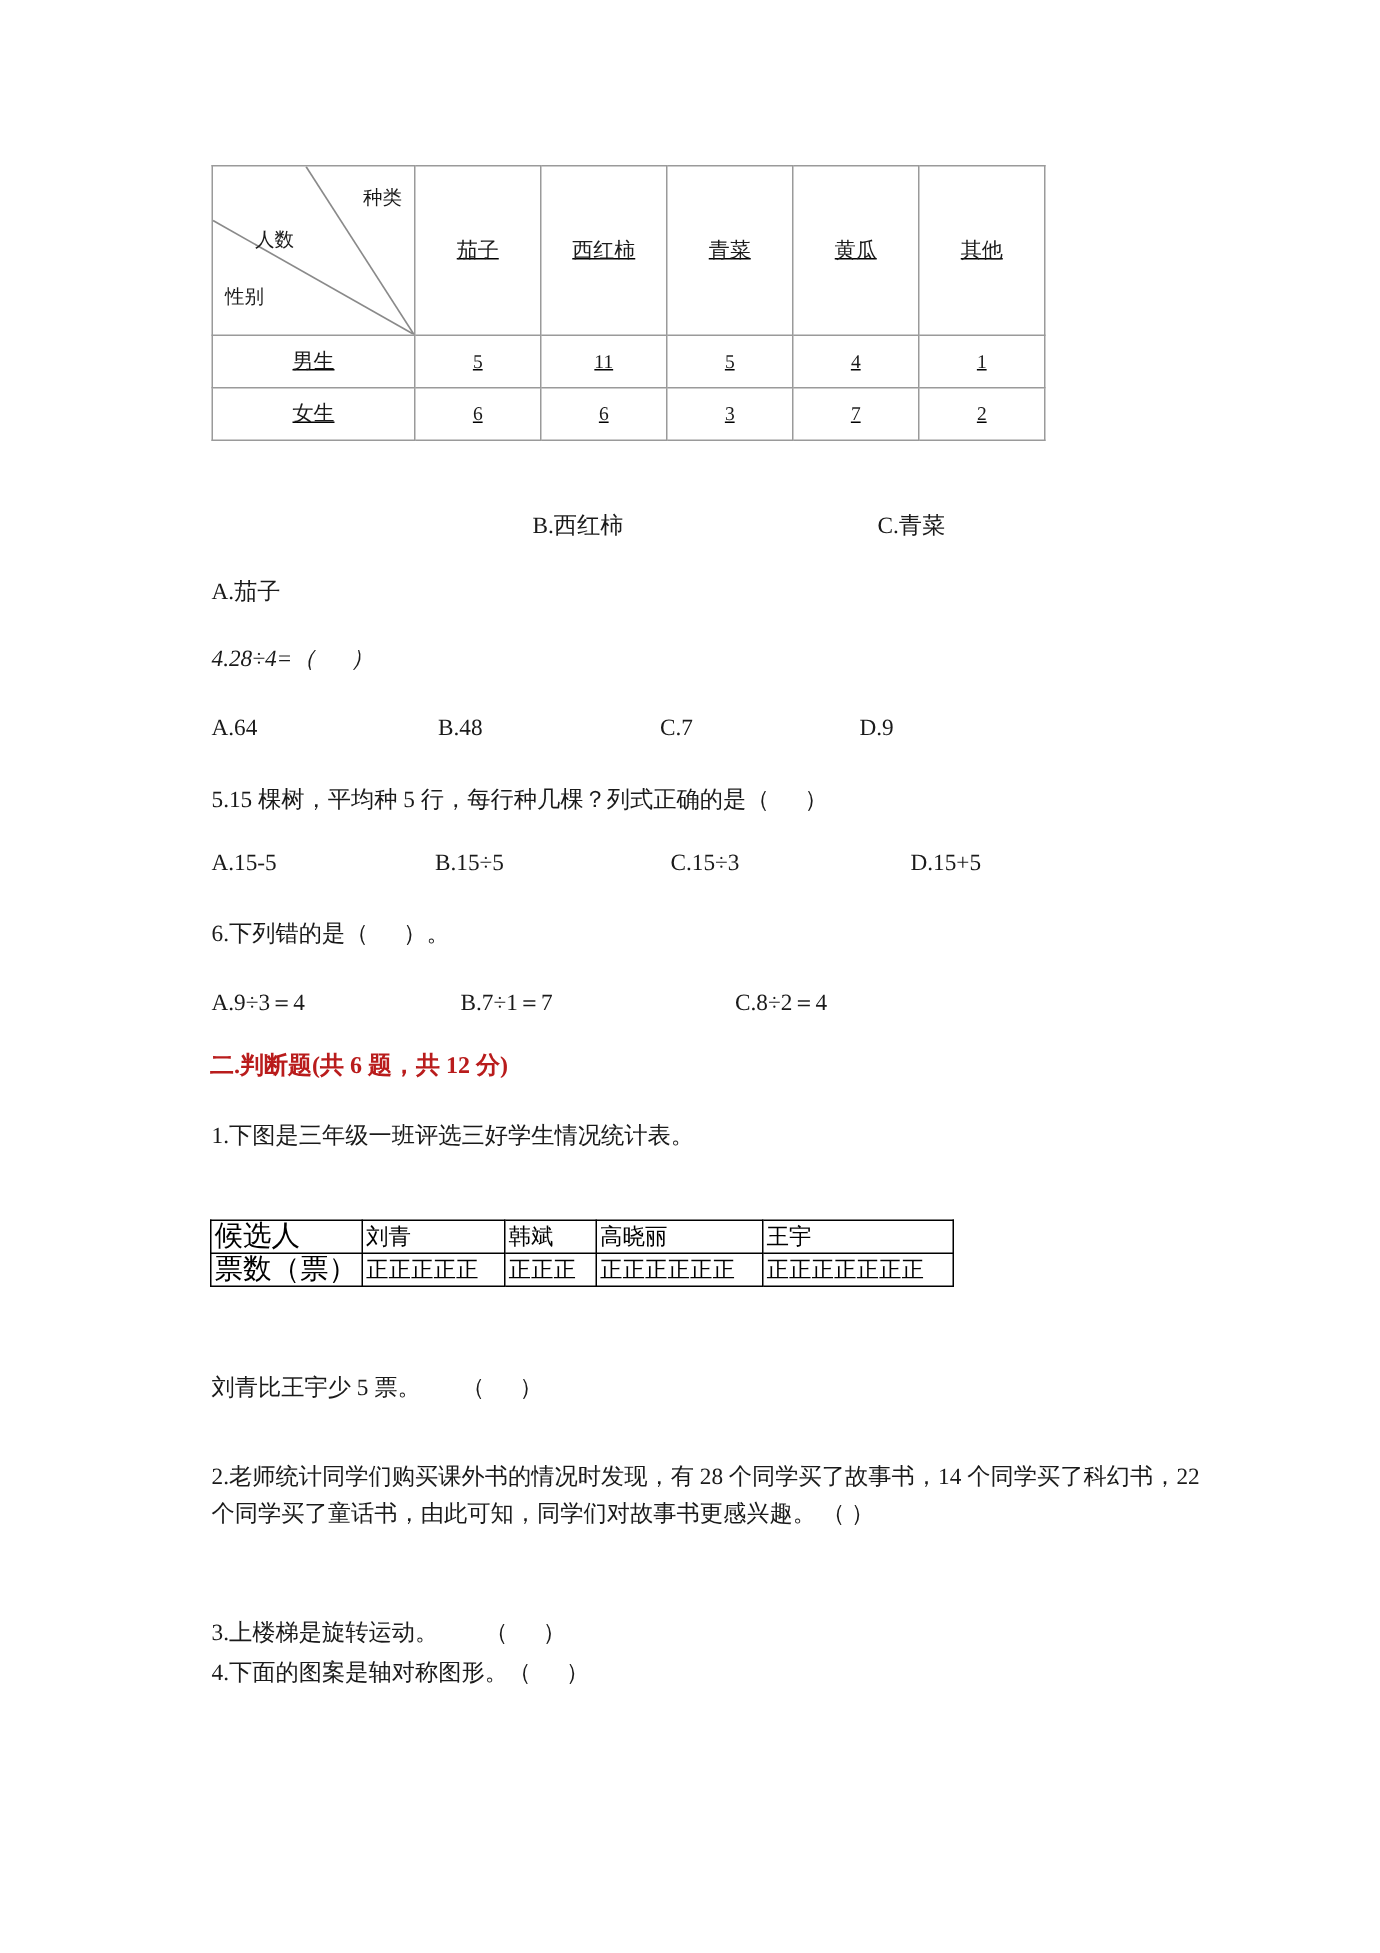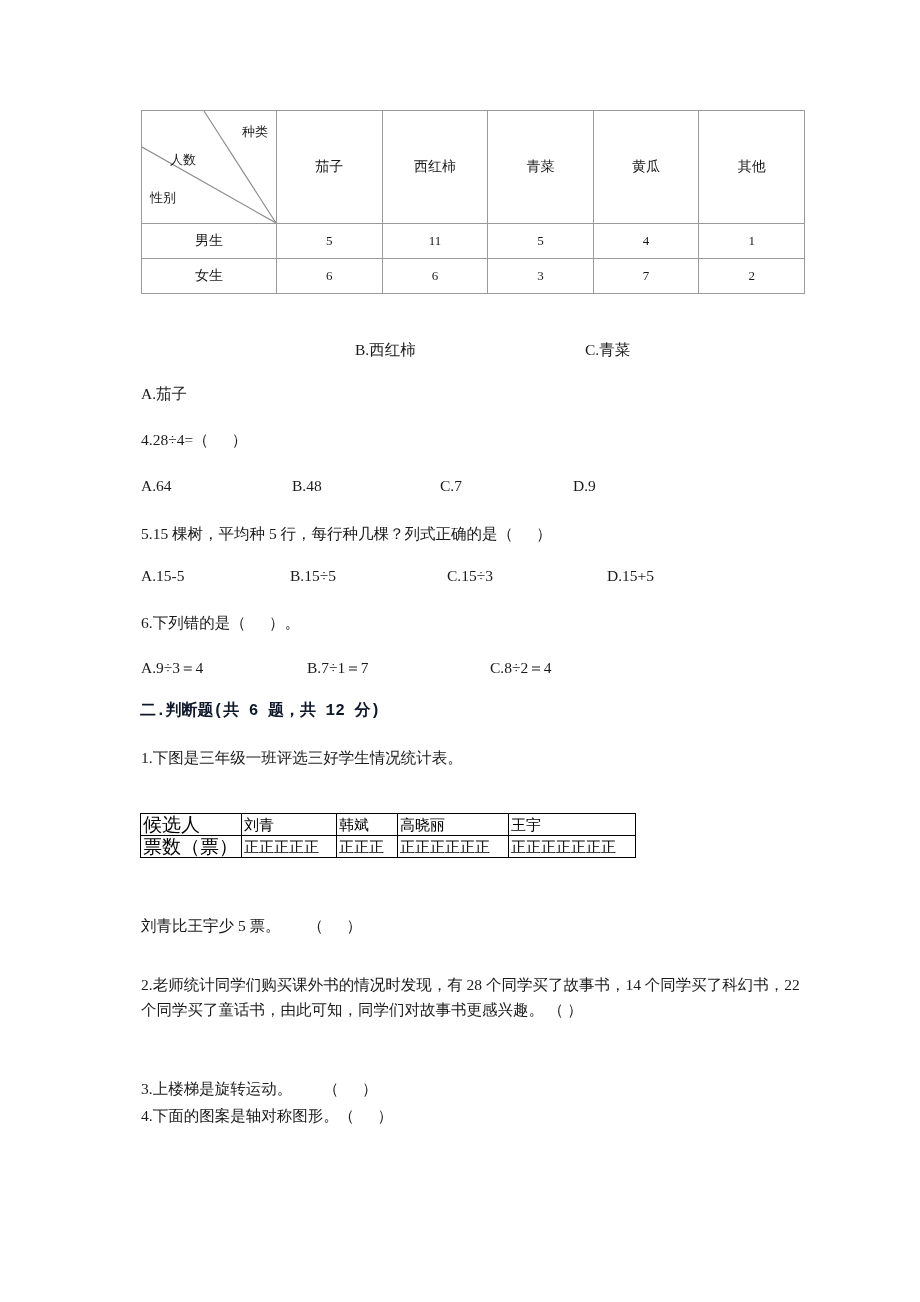--- a/index.html
+++ b/index.html
@@ -23,23 +23,24 @@
 
   
   .survey-table-wrap {
     position: absolute;
     left: 141px;
     top: 110px;
     width: 660px;
   }
   table.survey {
     border-collapse: collapse;
-    width: 664px;
+    width: 556px;
     table-layout: fixed;
     font-size: 13px;
+    text-decoration: underline;
   }
   table.survey td {
     border: 1px solid #9a9a9a;
     text-align: center;
     vertical-align: middle;
     font-family: "Liberation Serif", "DejaVu Serif", serif;
     color: #1a1a1a;
     padding: 0;
   }
   table.survey td.corner {
@@ -93,23 +94,23 @@
     position: absolute;
     font-size: 15.5px;
     line-height: 1.62;
     color: #1a1a1a;
     font-family: "Liberation Serif", "DejaVu Serif", serif;
   }
   .section-head {
     position: absolute;
     font-size: 16px;
     font-weight: bold;
-    color: #0f172a;
+    color: #b91c1c;
     white-space: pre;
-    font-family: Liberation Mono, monospace;
+    font-family: Liberation Serif, serif;
   }
 
   
   .opt {
     position: absolute;
     font-size: 15.5px;
     color: #1a1a1a;
     white-space: pre;
   }
 
@@ -182,21 +183,21 @@
         <td>2</td>
       </tr>
     </tbody>
       </table>
   </div>
 
   <div class="opt" style="left:141px; top:340px;margin-top:44px;">A.茄子</div>
   <div class="opt" style="left:355px; top:340px;">B.西红柿</div>
   <div class="opt" style="left:585px; top:340px;">C.青菜</div>
 
-  <div class="line" style="left:141px; top:428px;">4.28÷4=（      ）</div>
+  <div class="line" style="left:141px; top:428px;font-style:italic;">4.28÷4=（      ）</div>
   <div class="opt" style="left:141px; top:477px;">A.64</div>
   <div class="opt" style="left:292px; top:477px;">B.48</div>
   <div class="opt" style="left:440px; top:477px;">C.7</div>
   <div class="opt" style="left:573px; top:477px;">D.9</div>
 
   <div class="line" style="left:141px; top:522px;">5.15 棵树，平均种 5 行，每行种几棵？列式正确的是（      ）</div>
   <div class="opt" style="left:141px; top:567px;">A.15-5</div>
   <div class="opt" style="left:290px; top:567px;">B.15÷5</div>
   <div class="opt" style="left:447px; top:567px;">C.15÷3</div>
   <div class="opt" style="left:588px; top:567px;margin-left:19px;">D.15+5</div>

